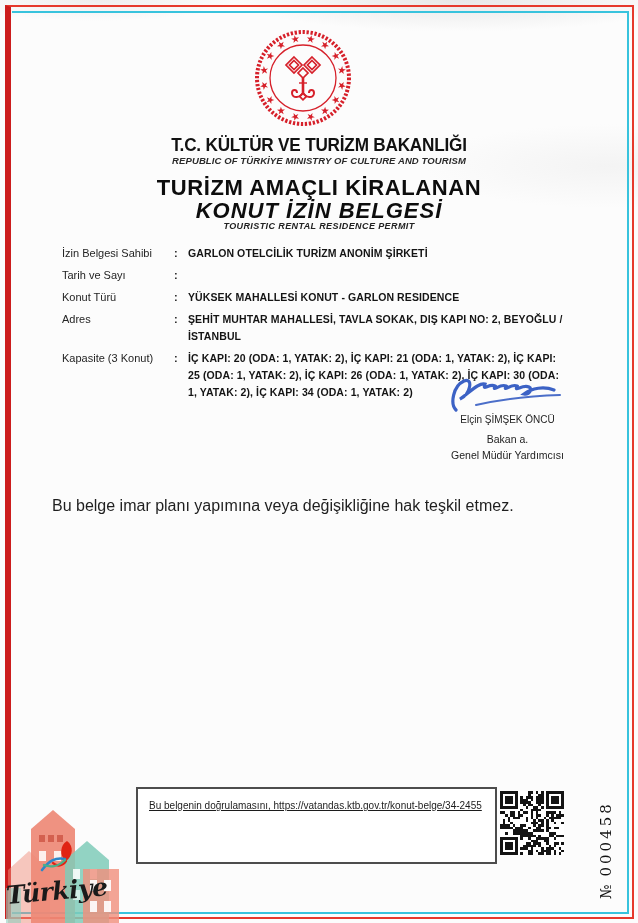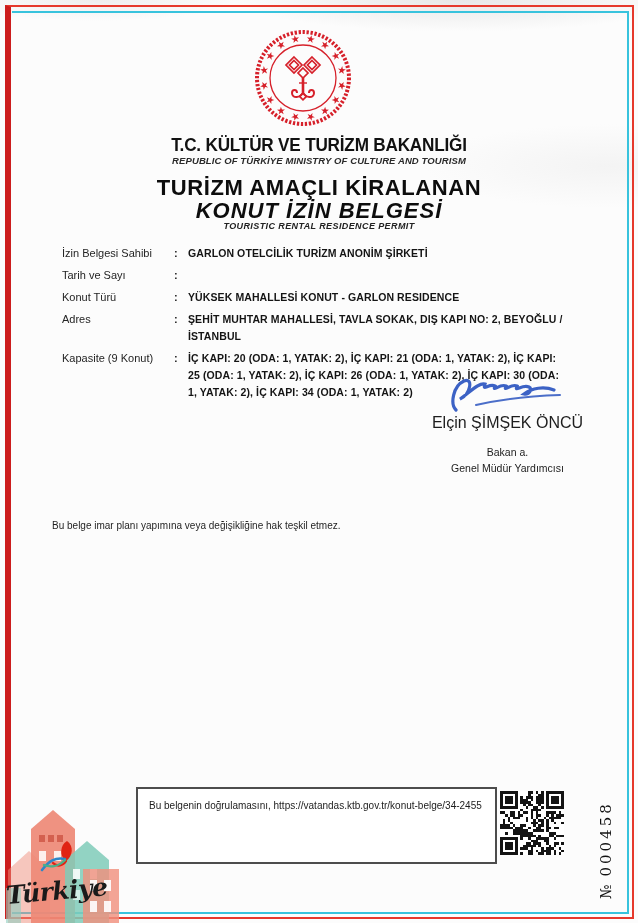--- a/index.html
+++ b/index.html
@@ -68,32 +68,33 @@
   
   .fields { position: absolute; left: 62px; top: 245px; width: 506px; }
   .field-row { display: flex; align-items: flex-start; margin-bottom: 5px; }
   .field-label { width: 112px; flex: 0 0 112px; font-size: 11px; color: #242424; line-height: 17px; }
   .field-sep   { width: 14px; flex: 0 0 14px; font-size: 11px; font-weight: bold; line-height: 17px; color: #242424; }
   .field-value { flex: 1; font-size: 10.5px; font-weight: bold; color: #141414; line-height: 17px; letter-spacing: 0.1px; }
 
   
   .signature-curve { position: absolute; left: 448px; top: 374px; }
   .signature-block { position: absolute; left: 425px; top: 414px; width: 165px; text-align: center; }
-  .signature-name  { font-size: 16px; color: #1d1d1d; margin-bottom: 14px; }
+  .signature-name  { font-size: 10px; color: #1d1d1d; margin-bottom: 8px; }
   .signature-role1 { font-size: 10.5px; color: #1d1d1d; margin-bottom: 4px; }
   .signature-role2 { font-size: 10.5px; color: #1d1d1d; }
 
   
-  .disclaimer { position: absolute; left: 52px; top: 520px; font-size: 10px; color: #1f1f1f; }
+  .disclaimer { position: absolute; left: 52px; top: 497px; font-size: 16px; color: #1f1f1f; }
 
   
   .verify-box {
     position: absolute; left: 136px; top: 787px; width: 361px; height: 77px;
     border: 2px solid #4d4d4d; background: #fff;
     padding: 9px 10px 0 11px;
+    text-decoration: underline;
   }
   .verify-line { font-size: 10px; color: #1d1d1d; line-height: 16.5px; }
   .qr { position: absolute; left: 500px; top: 791px; }
 
   
   .serial {
     position: absolute; left: 542px; top: 840px; width: 130px; height: 20px;
     transform: rotate(-90deg);
     text-align: center;
     font-family: "DejaVu Serif", serif;
@@ -174,21 +175,21 @@
       <div class="field-label">Konut Türü</div>
       <div class="field-sep">:</div>
       <div class="field-value">YÜKSEK MAHALLESİ KONUT - GARLON RESIDENCE</div>
     </div>
     <div class="field-row">
       <div class="field-label">Adres</div>
       <div class="field-sep">:</div>
       <div class="field-value">ŞEHİT MUHTAR MAHALLESİ, TAVLA SOKAK, DIŞ KAPI NO: 2, BEYOĞLU / İSTANBUL</div>
     </div>
     <div class="field-row">
-      <div class="field-label">Kapasite (9 Konut)</div>
+      <div class="field-label">Kapasite (3 Konut)</div>
       <div class="field-sep">:</div>
       <div class="field-value">İÇ KAPI: 20 (ODA: 1, YATAK: 2), İÇ KAPI: 21 (ODA: 1, YATAK: 2), İÇ KAPI: 25 (ODA: 1, YATAK: 2), İÇ KAPI: 26 (ODA: 1, YATAK: 2), İÇ KAPI: 30 (ODA: 1, YATAK: 2), İÇ KAPI: 34 (ODA: 1, YATAK: 2)</div>
     </div>
   </div>
 
   <svg class="signature-curve" width="120" height="46" viewBox="0 0 120 46">
     <path d="M8 36 C2 30 5 12 16 7 C26 3 22 21 12 25 C22 18 31 8 37 10 C34 18 41 9 47 12
              C44 19 52 9 58 12 C55 19 63 9 69 12 C66 19 74 10 81 13 C85 15 81 21 76 20
              C84 14 96 12 106 16" fill="none" stroke="#2b55c0" stroke-width="3.2" stroke-linecap="round" opacity="0.92"></path>
     <path d="M28 31 C55 25 82 22 112 21" fill="none" stroke="#2b55c0" stroke-width="2" stroke-linecap="round" opacity="0.85"></path>

